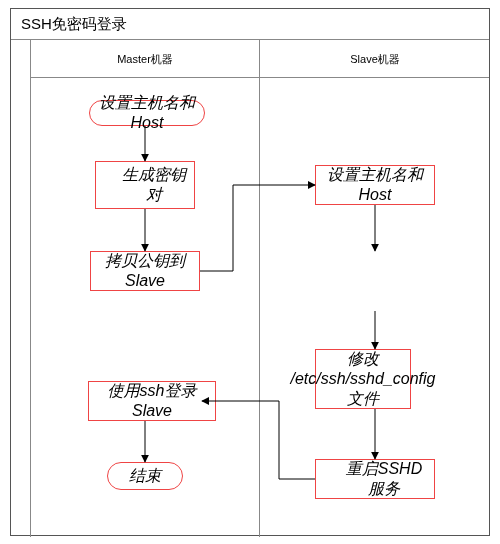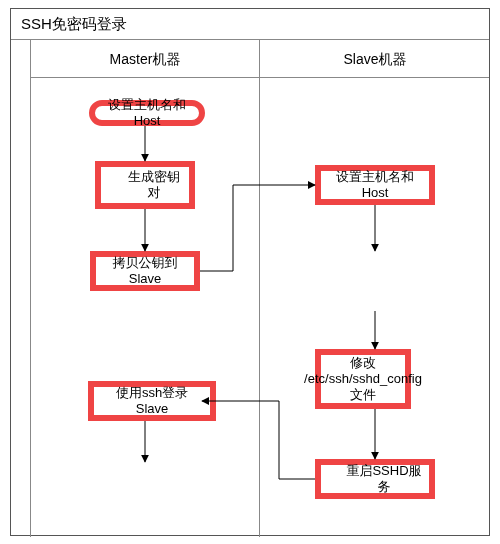--- a/index.html
+++ b/index.html
@@ -44,21 +44,21 @@
     height: 497px;
     border-right: 1px solid #888;
     box-sizing: border-box;
   }
   .colHead {
     position: absolute;
     top: 37px;
     height: 26px;
     line-height: 26px;
     text-align: center;
-    font-size: 14px;
+    font-size: 11px;
   }
   .colHead.left { left: 20px; width: 228px; }
   .colHead.right { left: 250px; width: 228px; text-align: center; }
   .colHeadSep {
     position: absolute;
     left: 20px;
     top: 68px;
     width: 458px;
     height: 0;
     border-top: 1px solid #888;
@@ -68,29 +68,30 @@
     left: 248px;
     top: 31px;
     width: 0;
     height: 497px;
     border-left: 1px solid #888;
   }
 
   .node {
     position: absolute;
     background: #fff;
-    border: 6px solid #ef4444;
+    border: 1px solid #ef4444;
     text-align: center;
     display: flex;
     align-items: center;
     justify-content: center;
     box-sizing: border-box;
     padding: 2px 6px;
     line-height: 1.25;
-    font-size: 13px;
+    font-size: 16px;
+    font-style: italic;
   }
   .terminator { border-radius: 999px; }
 
   svg.arrows {
     position: absolute;
     left: 0; top: 0;
     width: 480px;
     height: 528px;
     pointer-events: none;
   }
@@ -109,20 +110,21 @@
   <div class="midSep"></div>
 
   <div class="node terminator" style="left:78px; top:91px; width:116px; height:26px;">设置主机名和Host</div>
 
   <div class="node" style="left:84px; top:152px; width:100px; height:48px;padding-left:24px;">生成密钥对</div>
 
   <div class="node" style="left:79px; top:242px; width:110px; height:40px;">拷贝公钥到Slave</div>
 
   <div class="node" style="left:77px; top:372px; width:128px; height:40px;">使用ssh登录Slave</div>
 
+  <div class="node terminator" style="left:96px; top:453px; width:76px; height:28px;">结束</div>
 
   <div class="node" style="left:304px; top:156px; width:120px; height:40px;">设置主机名和Host</div>
 
 
   <div class="node" style="left:304px; top:340px; width:96px; height:60px;">修改 /etc/ssh/sshd_config文件</div>
 
   <div class="node" style="left:304px; top:450px; width:120px; height:40px;padding-left:24px;">重启SSHD服务</div>
 
   <svg class="arrows" viewBox="0 0 480 528">
     <defs>

